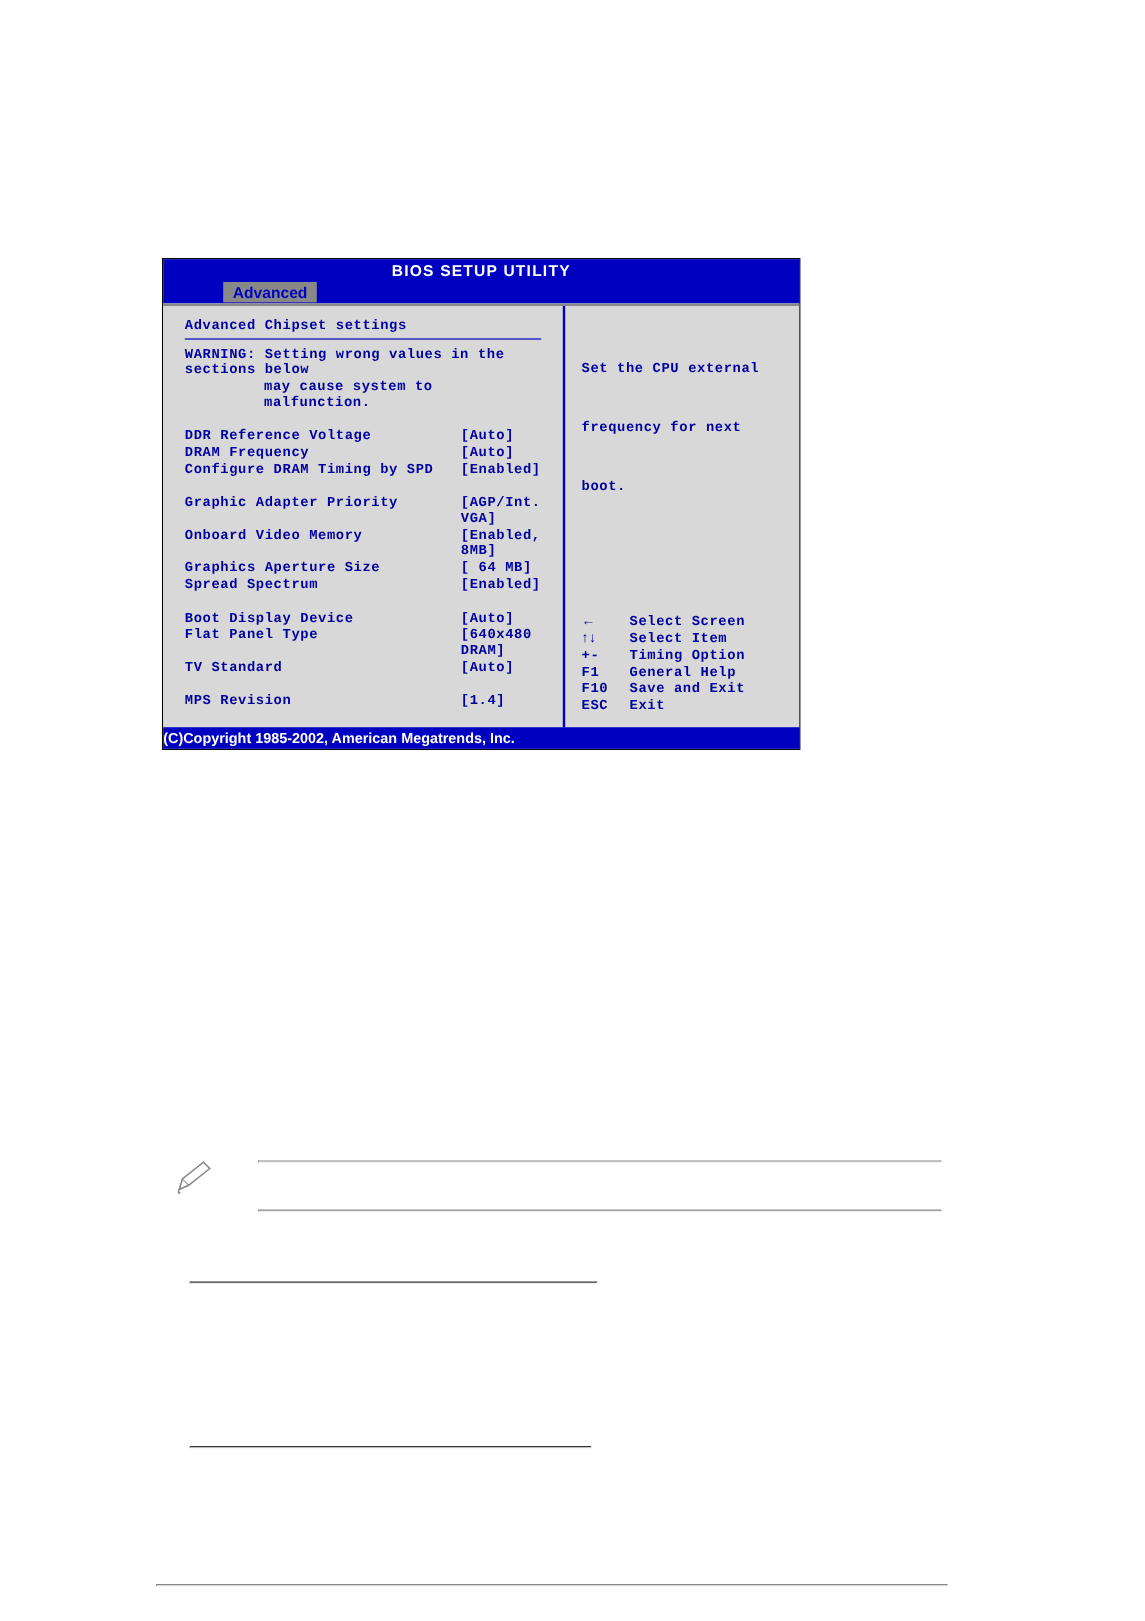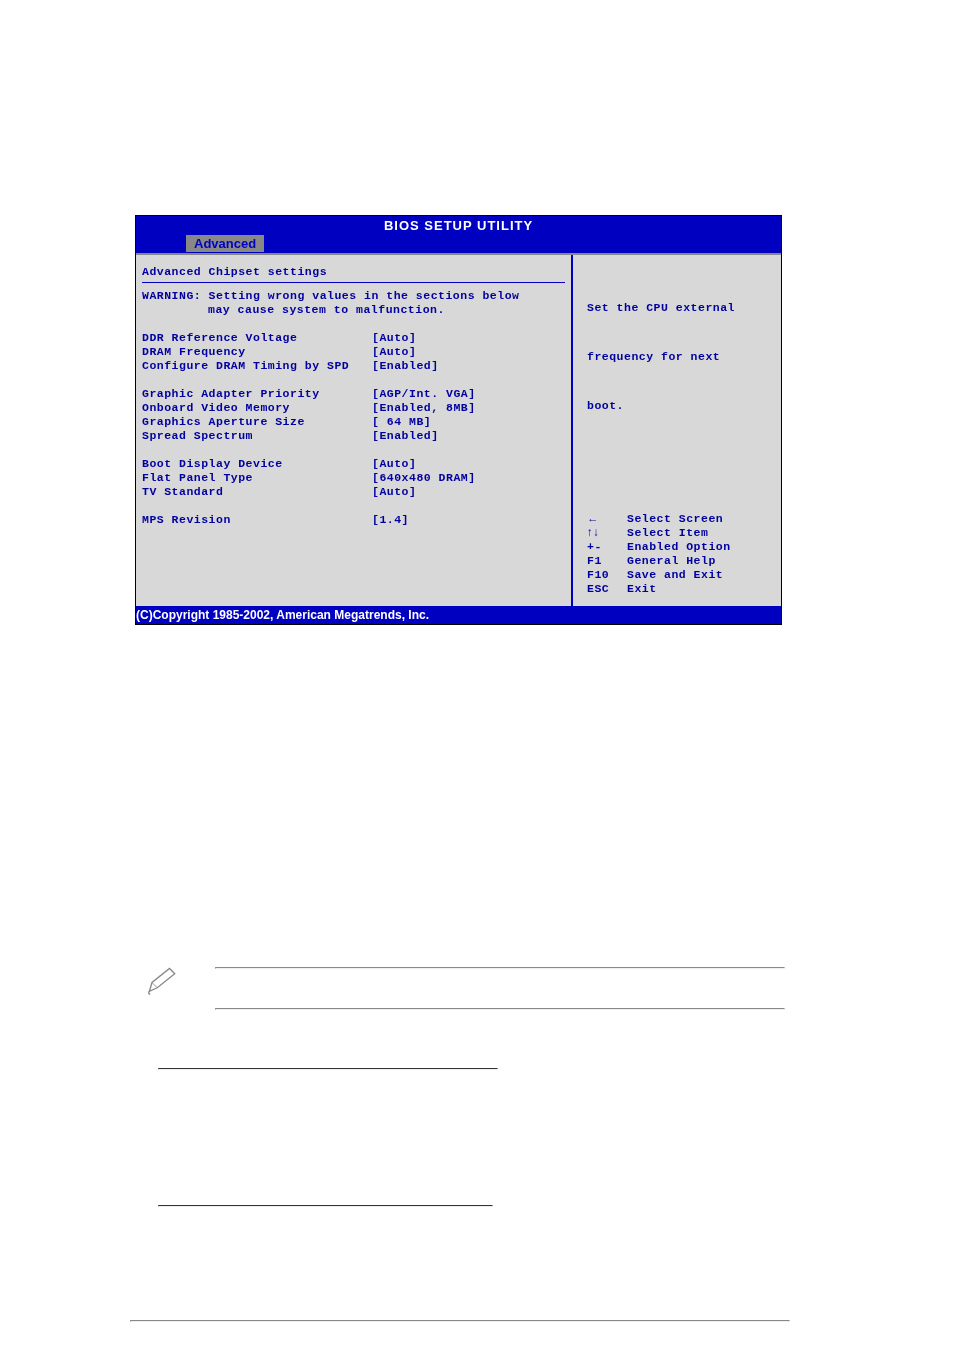--- a/index.html
+++ b/index.html
@@ -12,21 +12,21 @@
       width: 954px;
       height: 1351px;
       background: #ffffff;
       font-family: "Courier New", monospace;
     }
     
     .bios-window {
       position: absolute;
       left: 135px;
       top: 215px;
-      width: 647px;
+      width: 532px;
       border: 1px solid #000;
     }
     
     .bios-title-bar {
       background: #0000c0;
       color: #ffffff;
       text-align: center;
       font-weight: bold;
       font-size: 13px;
       letter-spacing: 1px;
@@ -50,21 +50,21 @@
     }
     
     .bios-content {
       display: flex;
       background: #d8d8d8;
       border-top: 2px solid #888;
     }
     
     .bios-left {
       flex: 1;
-      padding: 10px 6px;
+      padding: 10px 18px;
       font-size: 11.5px;
       font-weight: bold;
       color: #0000a0;
       font-family: "Courier New", monospace;
       letter-spacing: 0.5px;
     }
     
     .bios-right {
       width: 210px;
       padding: 10px 14px;
@@ -278,21 +278,21 @@
         <div class="nav-row">
           <span class="nav-key arrow-icons">←</span>
           <span class="nav-action">Select Screen</span>
         </div>
         <div class="nav-row">
           <span class="nav-key arrow-icons">↑↓</span>
           <span class="nav-action">Select Item</span>
         </div>
         <div class="nav-row">
           <span class="nav-key">+-</span>
-          <span class="nav-action">Enabled Option</span>
+          <span class="nav-action">Timing Option</span>
         </div>
         <div class="nav-row">
           <span class="nav-key">F1</span>
           <span class="nav-action">General Help</span>
         </div>
         <div class="nav-row">
           <span class="nav-key">F10</span>
           <span class="nav-action">Save and Exit</span>
         </div>
         <div class="nav-row">

